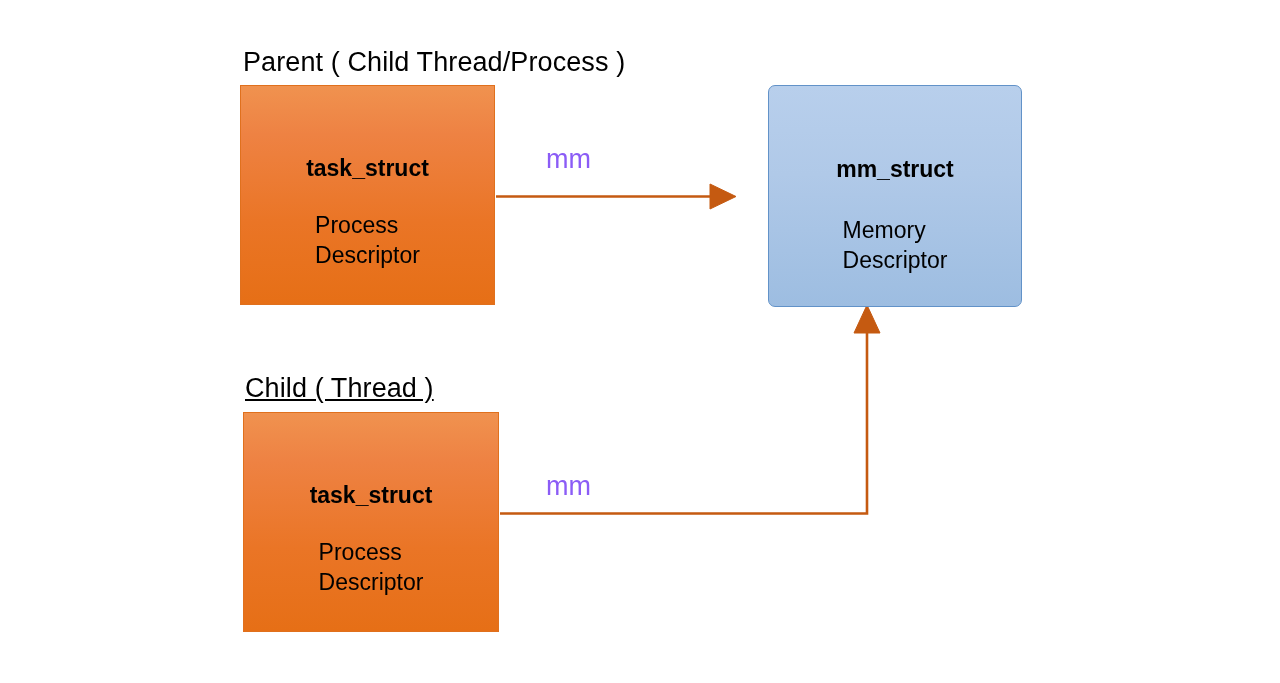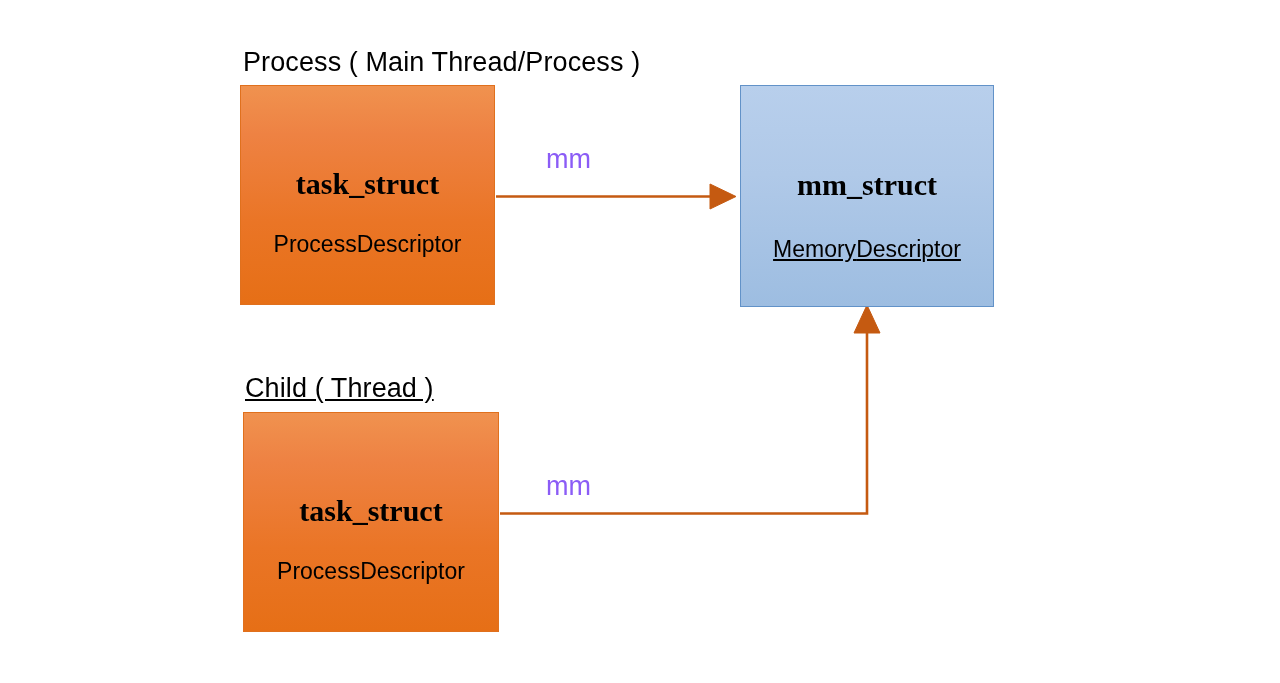--- a/index.html
+++ b/index.html
@@ -47,55 +47,54 @@
     background: linear-gradient(180deg, #f0924f 0%, #ee8243 22%, #ea7526 62%, #e66f16 100%);
     border: 1px solid #e0701d;
   }
   .box-blue {
     background: linear-gradient(180deg, #b8cfec 0%, #b0c9e8 40%, #9dbde1 100%);
     border: 1px solid #6292c8;
   }
 
   .box-title {
     font-weight: bold;
-    font-size: 30px;
+    font-size: 23px;
     line-height: 1.15;
     margin: 8px;
     color: #000000;
-    font-family: Liberation Serif, serif;
   }
   .box-sub {
     font-size: 23px;
     line-height: 1.32;
     margin: 0;
     color: #000000;
     text-align: center;
     font-weight: normal;
   }
   .box-sub-wrap {
     margin-top: 22px;
     display: flex;
-    flex-direction: row;
-    align-items: center;
+    flex-direction: column;
+    align-items: flex-start;
   }
 
   
   #box-parent-task {
     left: 240px;  top: 85px;
     width: 255px; height: 220px;
   }
   #box-parent-task .box-title { margin-top: 36px; }
   #box-parent-task .box-sub-wrap { margin-top: 20px; }
 
   #box-mm {
-    left: 740px;  top: 85px;
-    width: 254px; height: 222px;
+    left: 768px;  top: 85px;
+    width: 254px; height: 222px; border-radius: 7px;
   }
   #box-mm .box-title { margin-top: 40px; }
-  #box-mm .box-sub-wrap { margin-top: 24px; text-decoration: underline; }
+  #box-mm .box-sub-wrap { margin-top: 24px; }
 
   #box-child-task {
     left: 243px;  top: 412px;
     width: 256px; height: 220px;
   }
   #box-child-task .box-title { margin-top: 36px; }
   #box-child-task .box-sub-wrap { margin-top: 20px; }
 
   
   .edge-label {
@@ -114,21 +113,21 @@
     left: 0; top: 0;
     width: 1280px; height: 683px;
     pointer-events: none;
   }
 </style>
 </head>
 <body>
 
 <div class="canvas">
 
-  <div class="caption" id="caption-parent">Process ( Main Thread/Process )</div>
+  <div class="caption" id="caption-parent">Parent ( Child Thread/Process )</div>
 
   <div class="caption" id="caption-child">Child ( Thread )</div>
 
   <svg id="connectors" viewBox="0 0 1280 683" xmlns="http://www.w3.org/2000/svg">
 
     <g>
       <line x1="496" y1="196.5" x2="722" y2="196.5" stroke="#c55a11" stroke-width="2.4"></line>
       <polygon points="736,196.5 710,184 710,209" fill="#c55a11" stroke="#c55a11" stroke-width="1"></polygon>
     </g>
 

